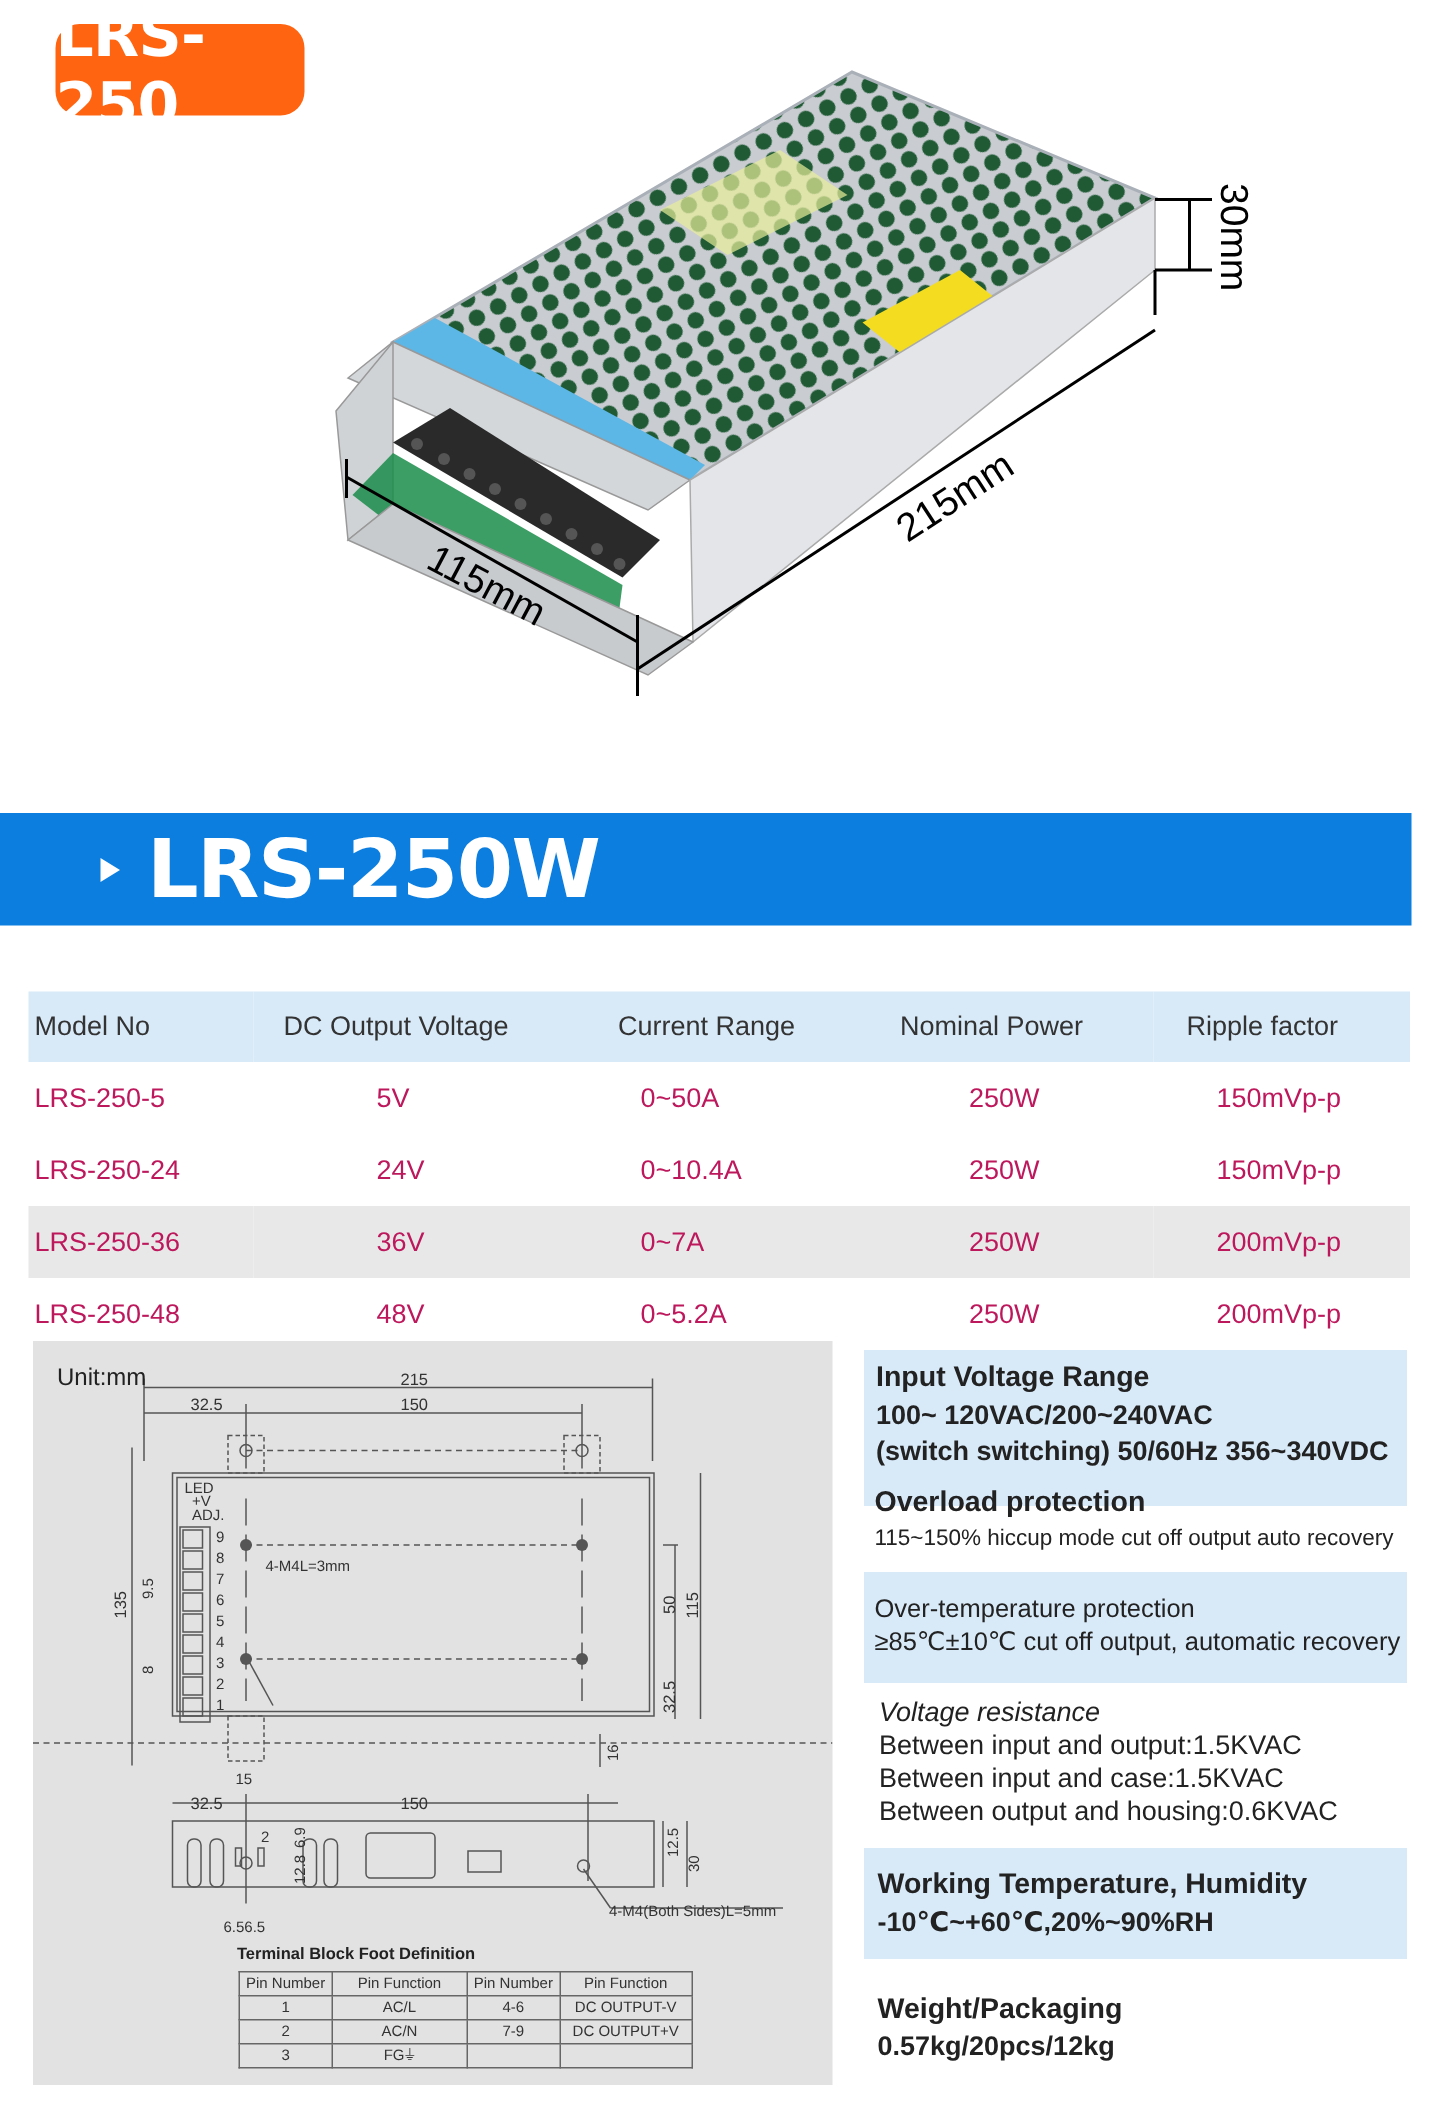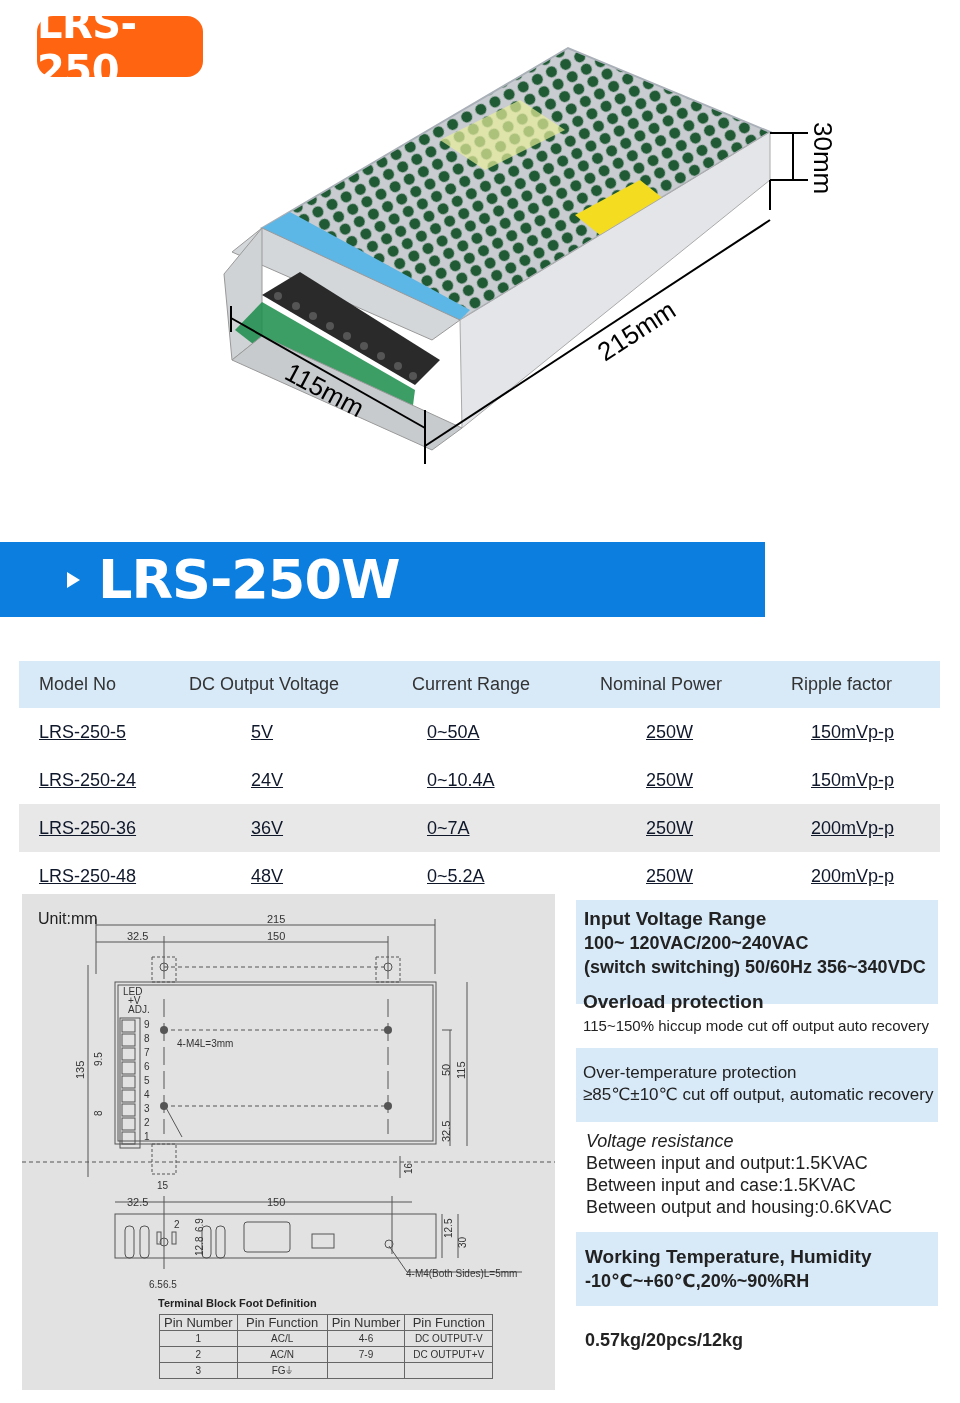--- a/index.html
+++ b/index.html
@@ -13,42 +13,42 @@
     font-family: "DejaVu Sans", sans-serif; font-weight: bold; font-size: 40px;
     display: flex; align-items: center; justify-content: center; letter-spacing: -0.5px;
   }
 
   
   .product { position: absolute; left: 0; top: 40px; width: 960px; height: 440px; }
   .product svg { width: 960px; height: 440px; display: block; }
 
   
   .banner {
-    position: absolute; left: 0; top: 542px; width: 765px; height: 75px;
+    position: absolute; left: 0; top: 542px; width: 941px; height: 75px;
     background: #0b7ee0; display: flex; align-items: center;
   }
   .banner .tri {
     margin-left: 67px; width: 0; height: 0;
     border-top: 8px solid transparent; border-bottom: 8px solid transparent;
     border-left: 13px solid #fff;
   }
   .banner .title {
     margin-left: 18px; color: #fff; font-family: "DejaVu Sans", sans-serif;
     font-weight: bold; font-size: 54px; letter-spacing: -1px; line-height: 1;
   }
 
   
   .spec-table { position: absolute; left: 19px; top: 661px; width: 921px; border-collapse: collapse; }
   .spec-table th {
     background: #d8e9f8; height: 47px; font-weight: normal; font-size: 18px; color: #333;
     text-align: left;
   }
-  .spec-table td { height: 48px; font-size: 18px; color: #0f172a; text-decoration: underline; }
+  .spec-table td { height: 48px; font-size: 18px; color: #be185d; }
   .spec-table tr.alt td { background: #e8e8e8; }
-  .c1 { padding-left: 20px; width: 150px; }
+  .c1 { padding-left: 4px; width: 150px; }
   .c2 { padding-left: 20px; width: 225px; }
   .c3 { padding-left: 18px; width: 180px; }
   .c4 { padding-left: 26px; width: 195px; }
   .c5 { padding-left: 22px; }
   td.c2 { padding-left: 82px; }
   td.c3 { padding-left: 33px; }
   td.c4 { padding-left: 72px; }
   td.c5 { padding-left: 42px; }
 
   
@@ -58,21 +58,21 @@
   }
   .drawing .unit { position: absolute; left: 16px; top: 16px; font-size: 16px; color: #222; }
   .drawing svg { position: absolute; left: 0; top: 0; width: 533px; height: 496px; }
   .dtext { font-family: "Liberation Sans", sans-serif; fill: #333; }
   .pin-title { position: absolute; left: 136px; top: 403px; font-size: 11px; font-weight: bold; color: #222; }
   .pin-table {
     position: absolute; left: 137px; top: 420px; border-collapse: collapse;
     font-size: 10px; color: #333;
   }
   .pin-table td, .pin-table th { border: 1px solid #666; height: 16px; text-align: center; padding: 0 4px; font-weight: normal; }
-  .pin-table th { font-size: 13px; }
+  .pin-table th { font-size: 10px; }
 
   
   .info { position: absolute; left: 576px; width: 362px; }
   .info.blue { background: #d8e9f8; }
   .info .h { font-size: 19px; color: #222; line-height: 24px; }
   .info .b { font-size: 18px; color: #222; line-height: 24px; }
   .bold { font-weight: bold; }
 </style>
 </head>
 <body>
@@ -344,14 +344,15 @@
   <div class="b" style="line-height:22px;">Between input and case:1.5KVAC</div>
   <div class="b" style="line-height:22px;">Between output and housing:0.6KVAC</div>
 </div>
 
 <div class="info blue" style="top:1232px;height:74px;padding:13px 0 0 9px;">
   <div class="h bold">Working Temperature, Humidity</div>
   <div class="b bold">-10℃~+60℃,20%~90%RH</div>
 </div>
 
 <div class="info" style="top:1328px;padding:0 0 0 9px;">
+  <div class="h bold">Weight/Packaging</div>
   <div class="b bold">0.57kg/20pcs/12kg</div>
 </div>
 
 </body></html>

